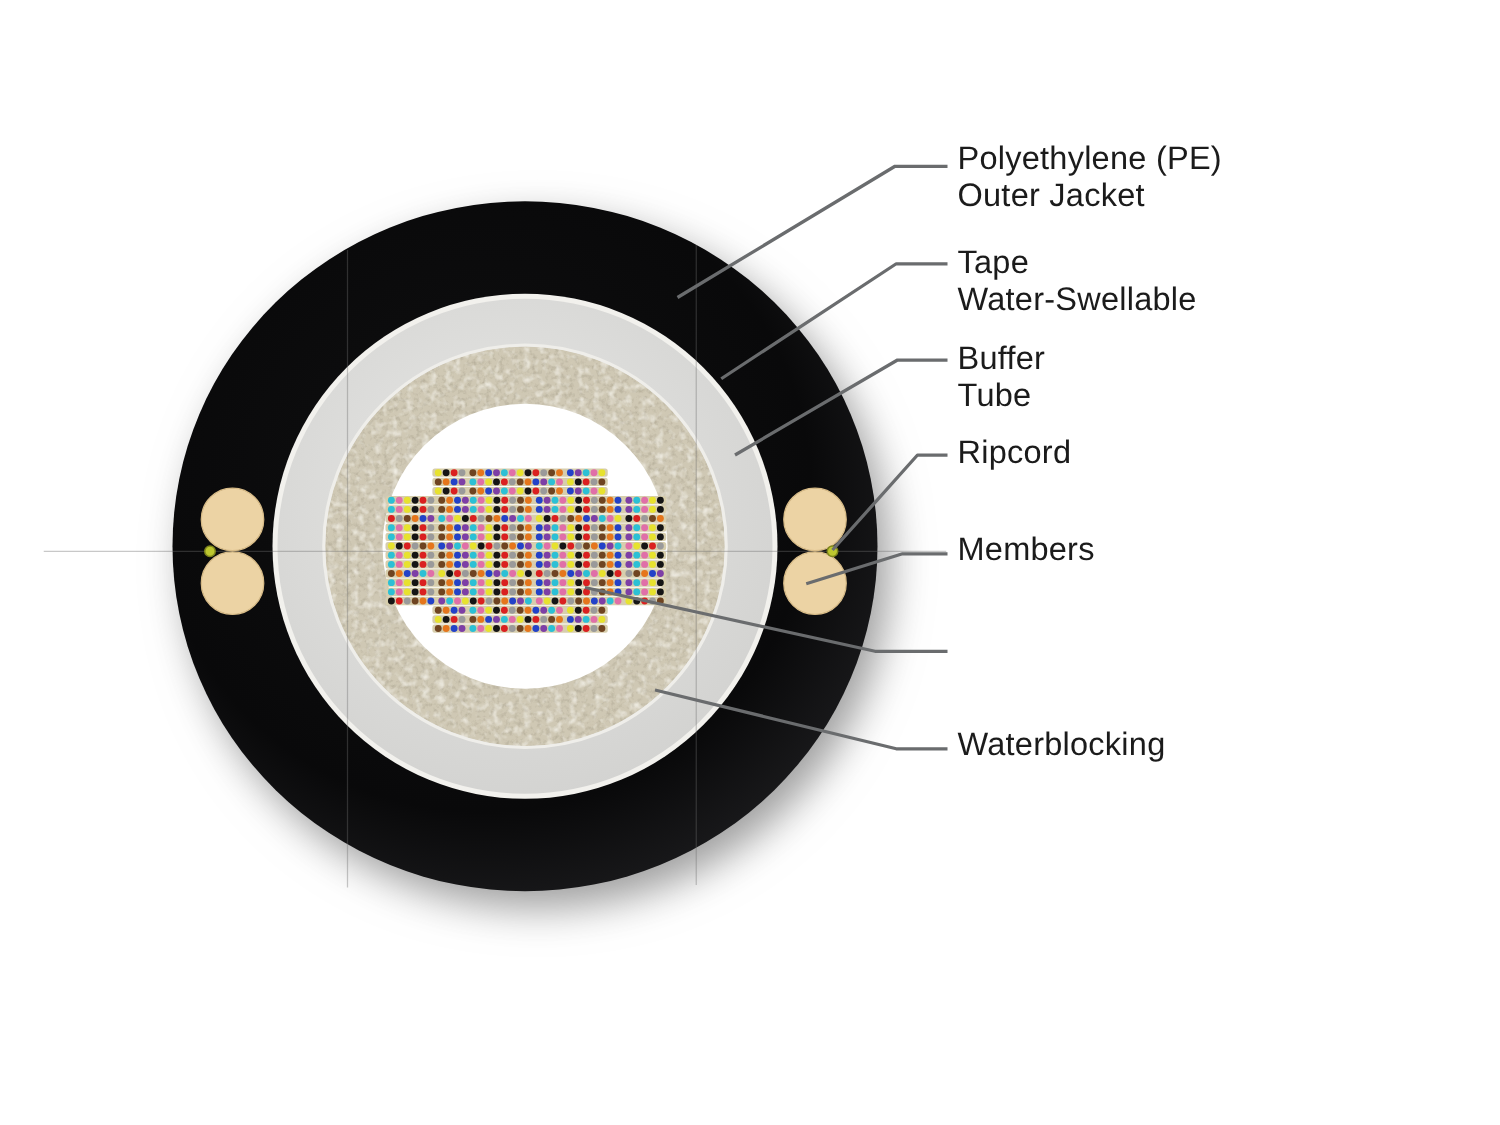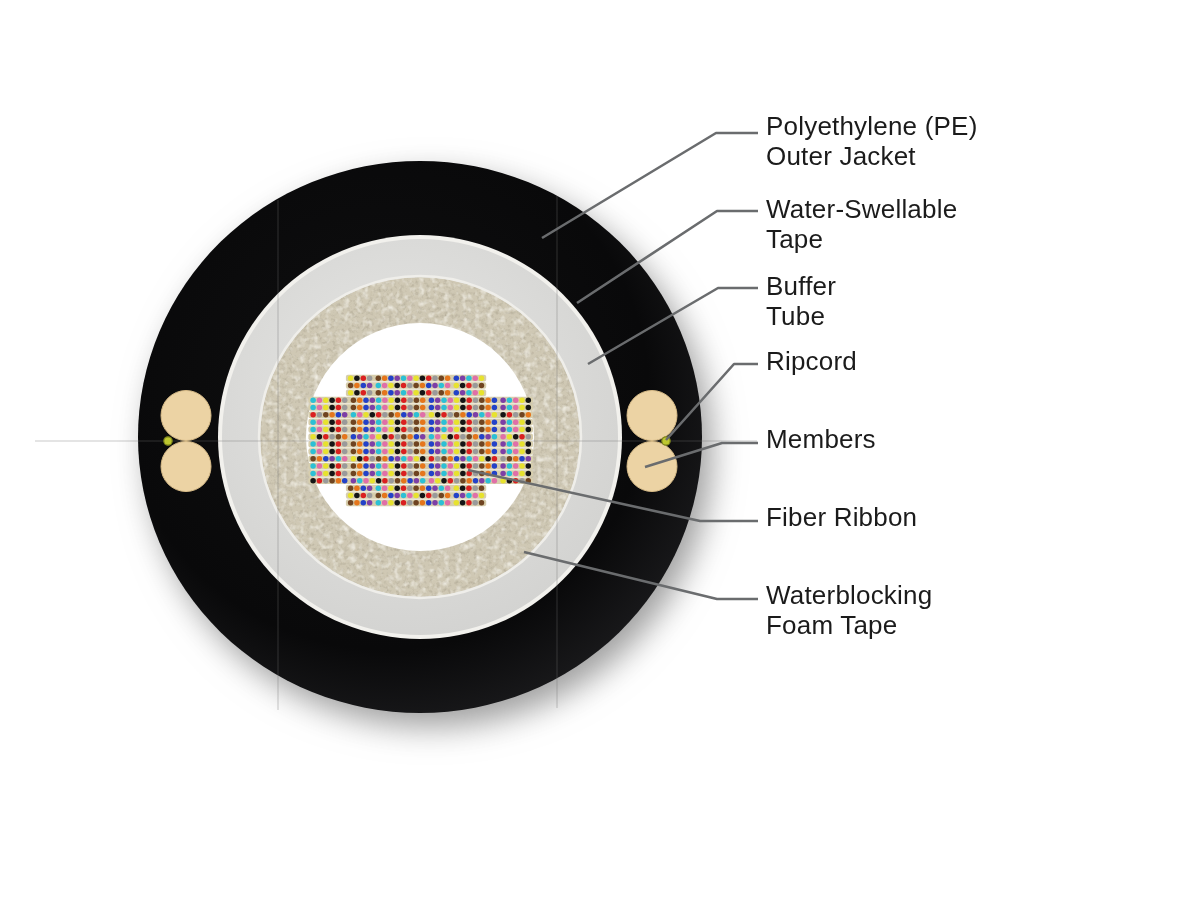--- a/index.html
+++ b/index.html
@@ -667,35 +667,30 @@
         <polyline points="758,521 700,521 468,470" fill="none" stroke="#6a6c6e" stroke-width="2.6" stroke-linejoin="round" stroke-linecap="butt"></polyline>
         <polyline points="758,599 717,599 524,552" fill="none" stroke="#6a6c6e" stroke-width="2.6" stroke-linejoin="round" stroke-linecap="butt"></polyline>
       </g>
   </svg>
 
   <div class="callout" style="top:111px">
     <div>Polyethylene (PE)</div>
     <div>Outer Jacket</div>
   </div>
   <div class="callout" style="top:194px">
+    <div>Tape</div>
     <div>Water-Swellable</div>
-    <div>Tape</div>
   </div>
   <div class="callout" style="top:271px">
     <div>Buffer</div>
     <div>Tube</div>
   </div>
   <div class="callout" style="top:346px">
     <div>Ripcord</div>
     <div></div>
   </div>
   <div class="callout" style="top:424px">
     <div>Members</div>
   </div>
-  <div class="callout" style="top:502px">
-    <div>Fiber Ribbon</div>
-    <div></div>
-  </div>
   <div class="callout" style="top:580px">
     <div>Waterblocking</div>
-    <div>Foam Tape</div>
   </div>
 </div>
 
 </body></html>

